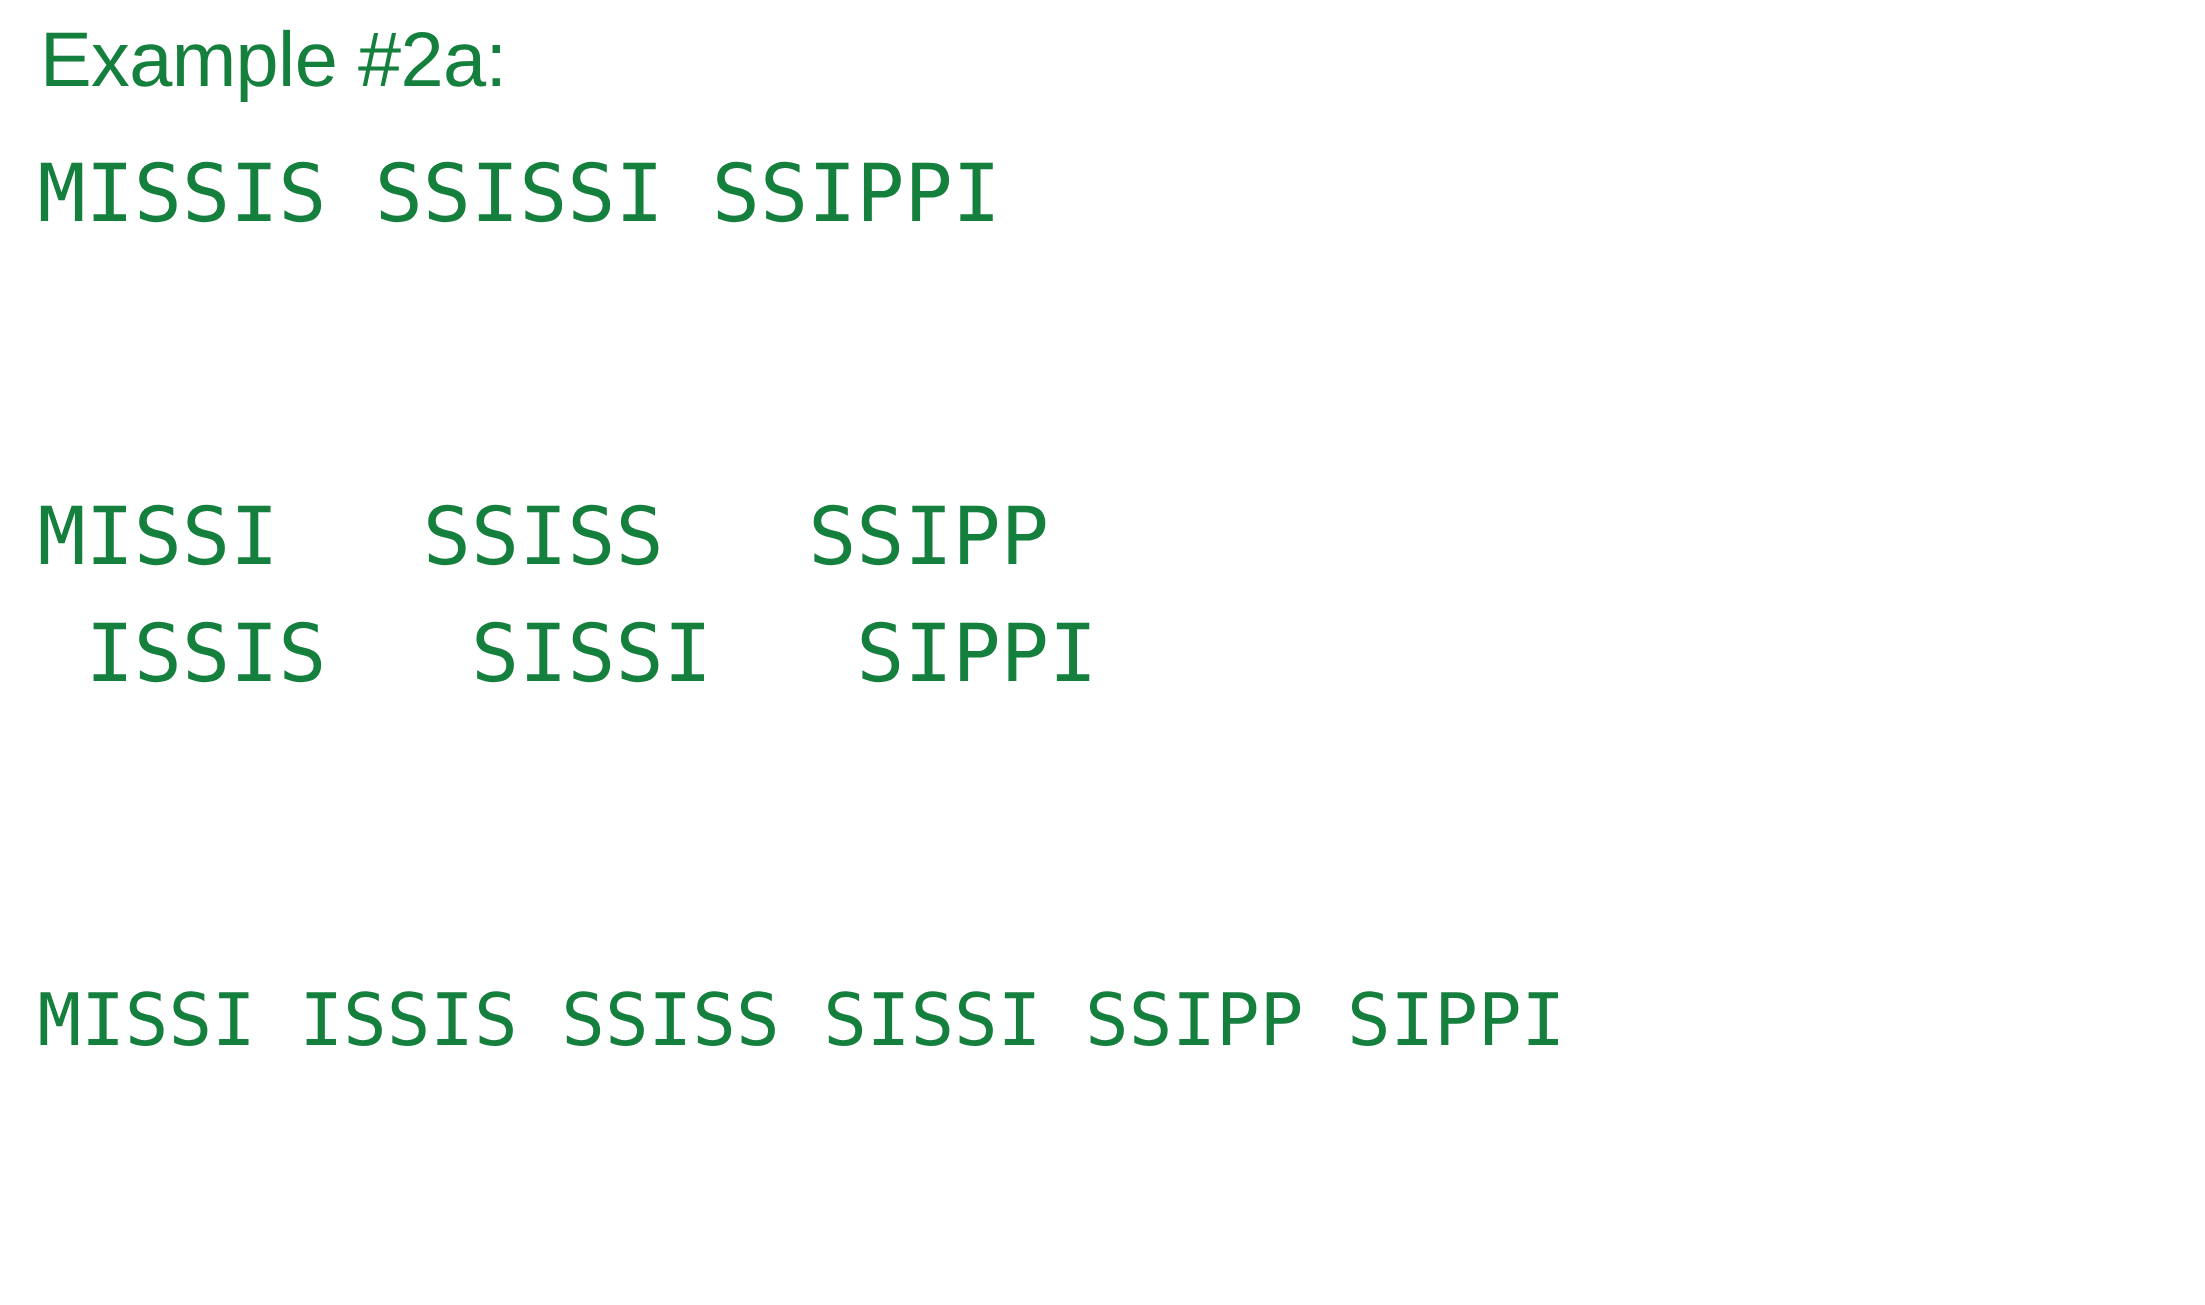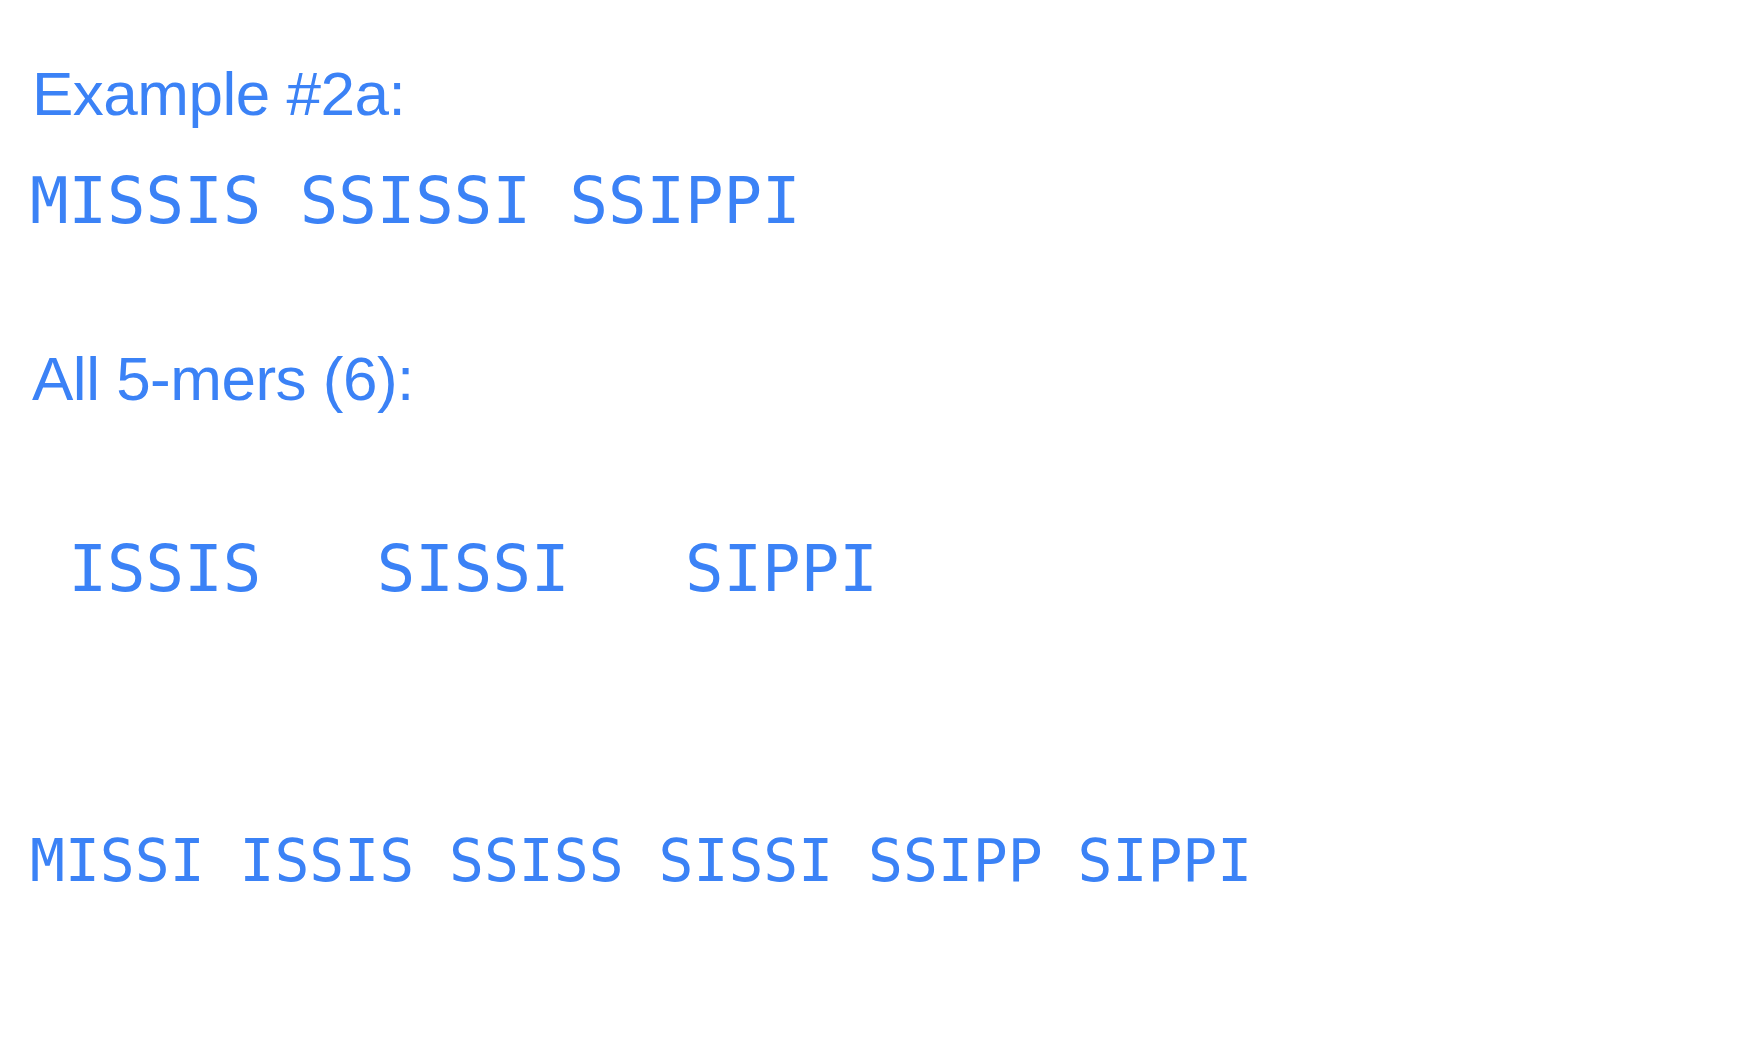--- a/index.html
+++ b/index.html
@@ -20,23 +20,22 @@
     position: relative;
     width: 1764px;
     height: 1044px;
     background: #ffffff;
     box-sizing: border-box;
   }
   .line {
     position: absolute;
     left: 30px;
     white-space: pre;
-    color: #3b82f6;
+    color: #15803d;
     line-height: 1;
-    margin-top: 45px;
   }
   
   .heading {
     font-family: "Liberation Sans", sans-serif;
     font-size: 62px;
     font-weight: 400;
     letter-spacing: -0.5px;
   }
   
   .mono {
@@ -58,21 +57,21 @@
 </style>
 </head>
 <body>
 
 <div id="slide">
 
   <div class="line heading" id="title-line">Example #2a:</div>
 
   <div class="line mono seq-main" id="sequence-line">MISSIS SSISSI SSIPPI</div>
 
-  <div class="line heading" id="all-heading">All 5-mers (6):</div>
 
+  <div class="line mono kmer-row" id="kmer-row-1">MISSI   SSISS   SSIPP</div>
 
   <div class="line mono kmer-row" id="kmer-row-2"> ISSIS   SISSI   SIPPI</div>
 
 
   <div class="line mono unique-row" id="unique-line">MISSI ISSIS SSISS SISSI SSIPP SIPPI</div>
 
 </div>
 
 </body></html>

